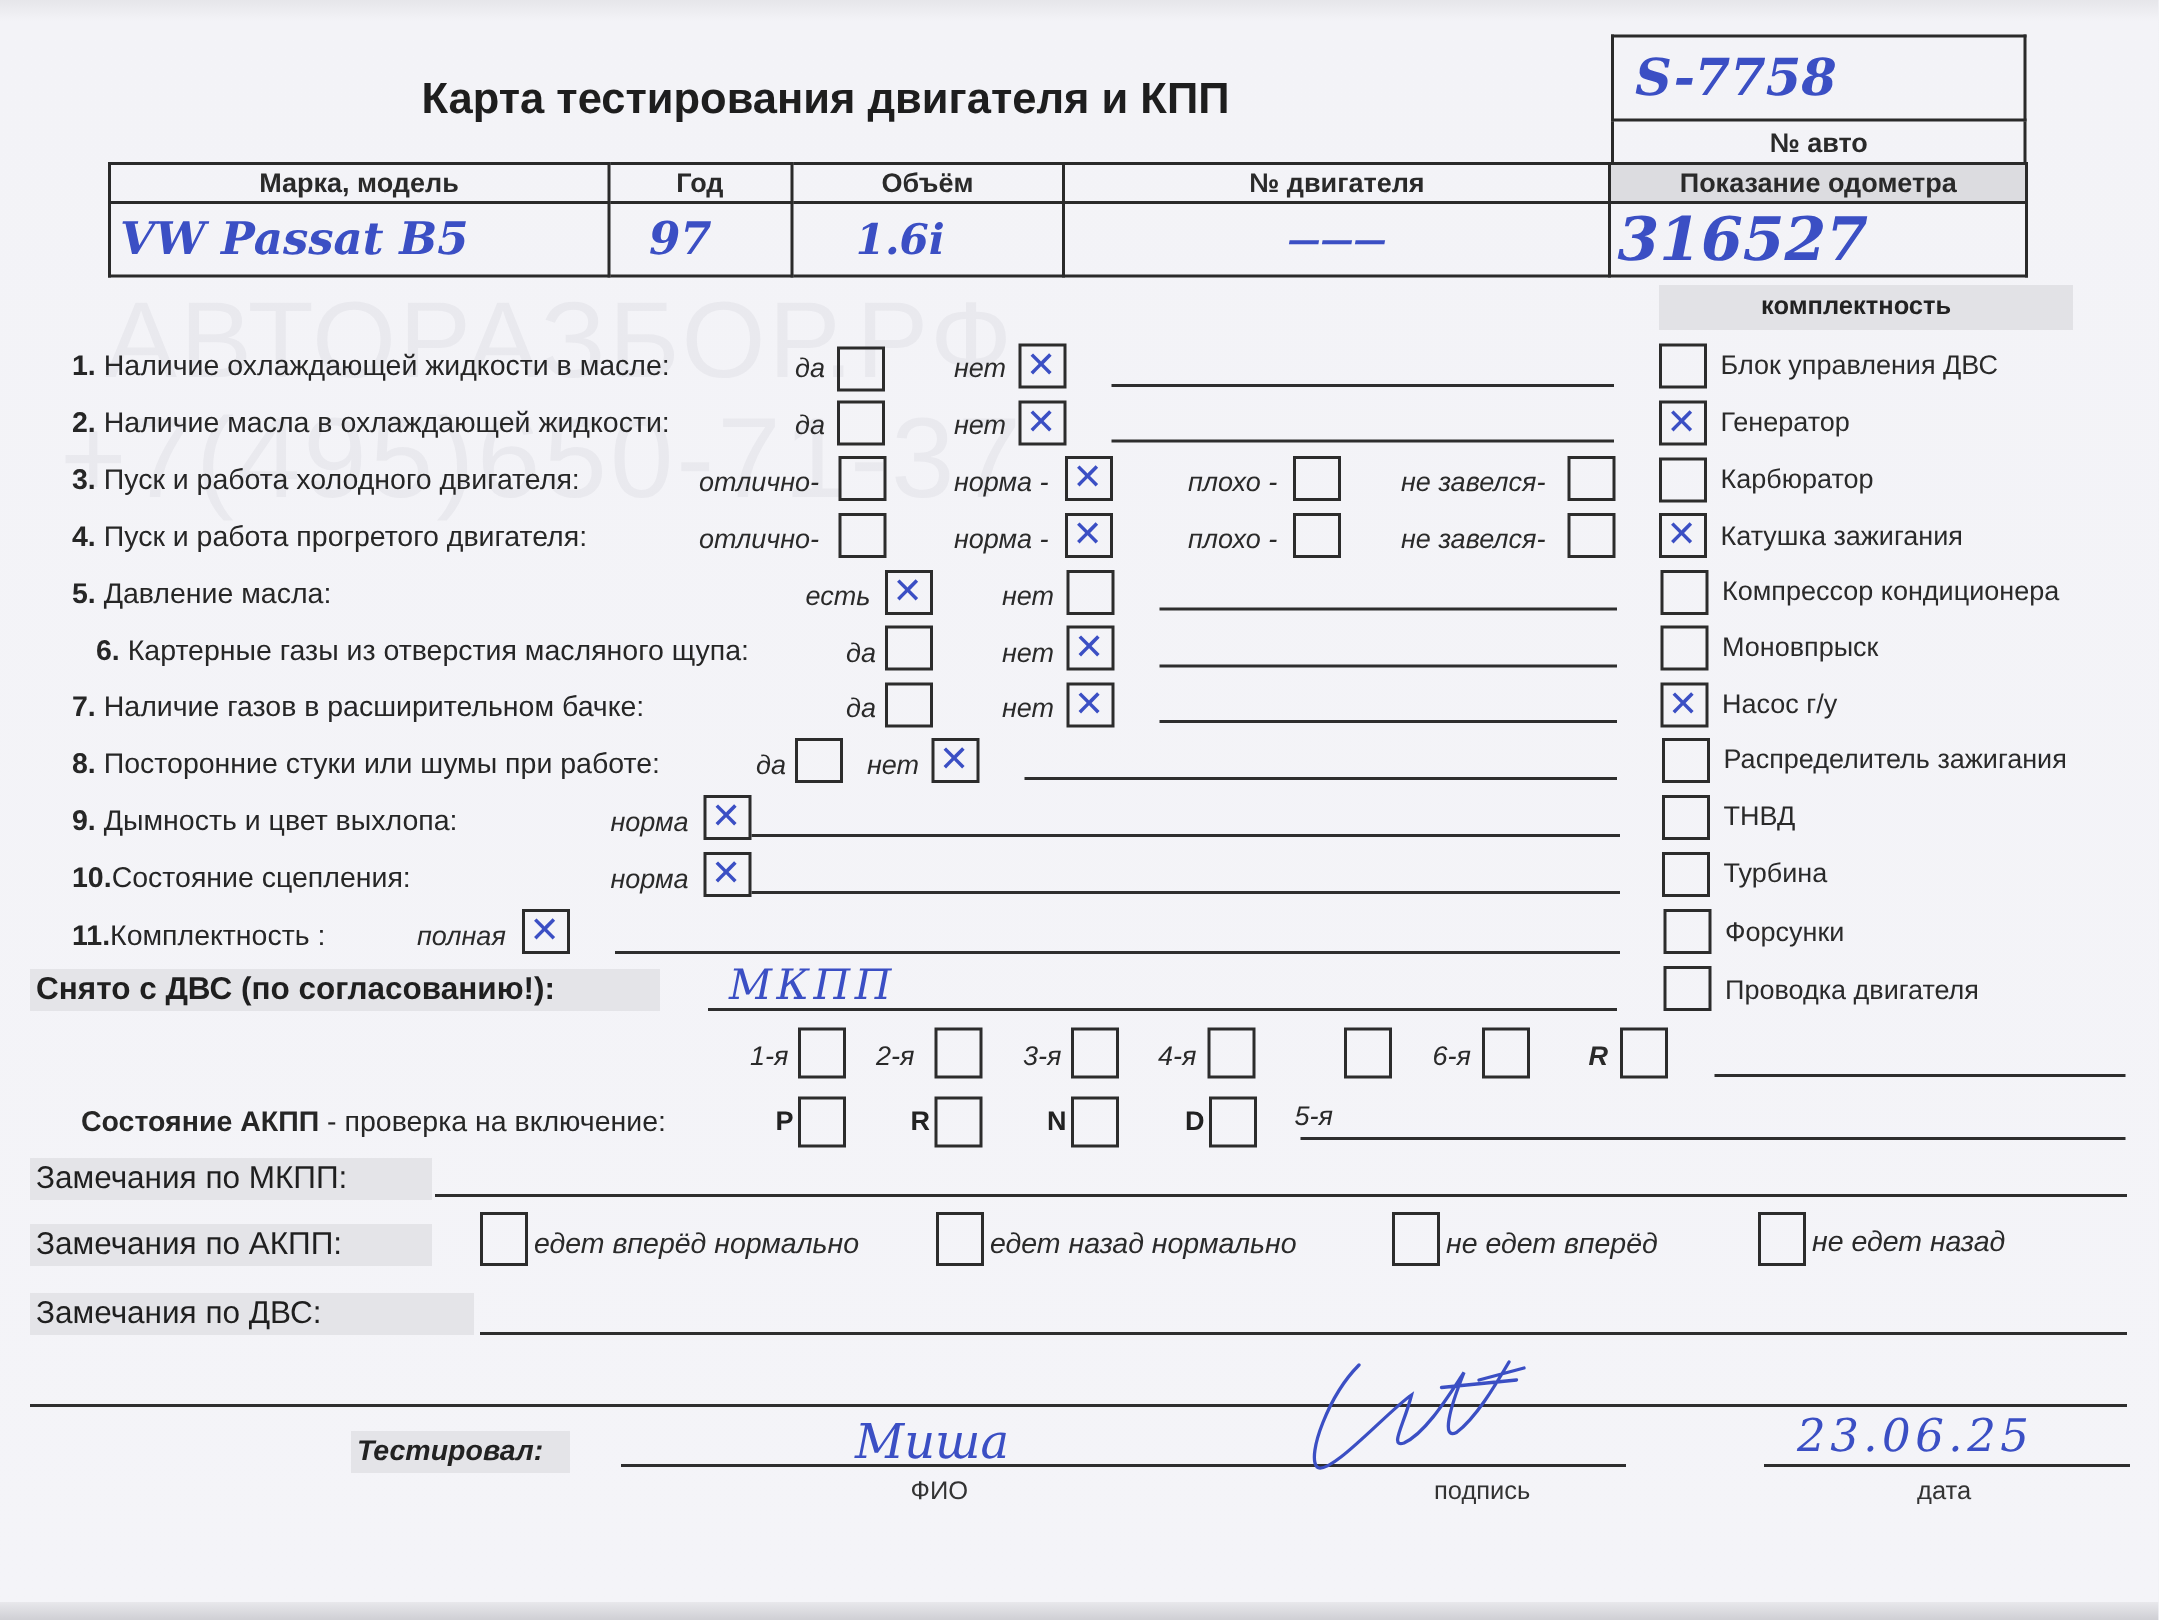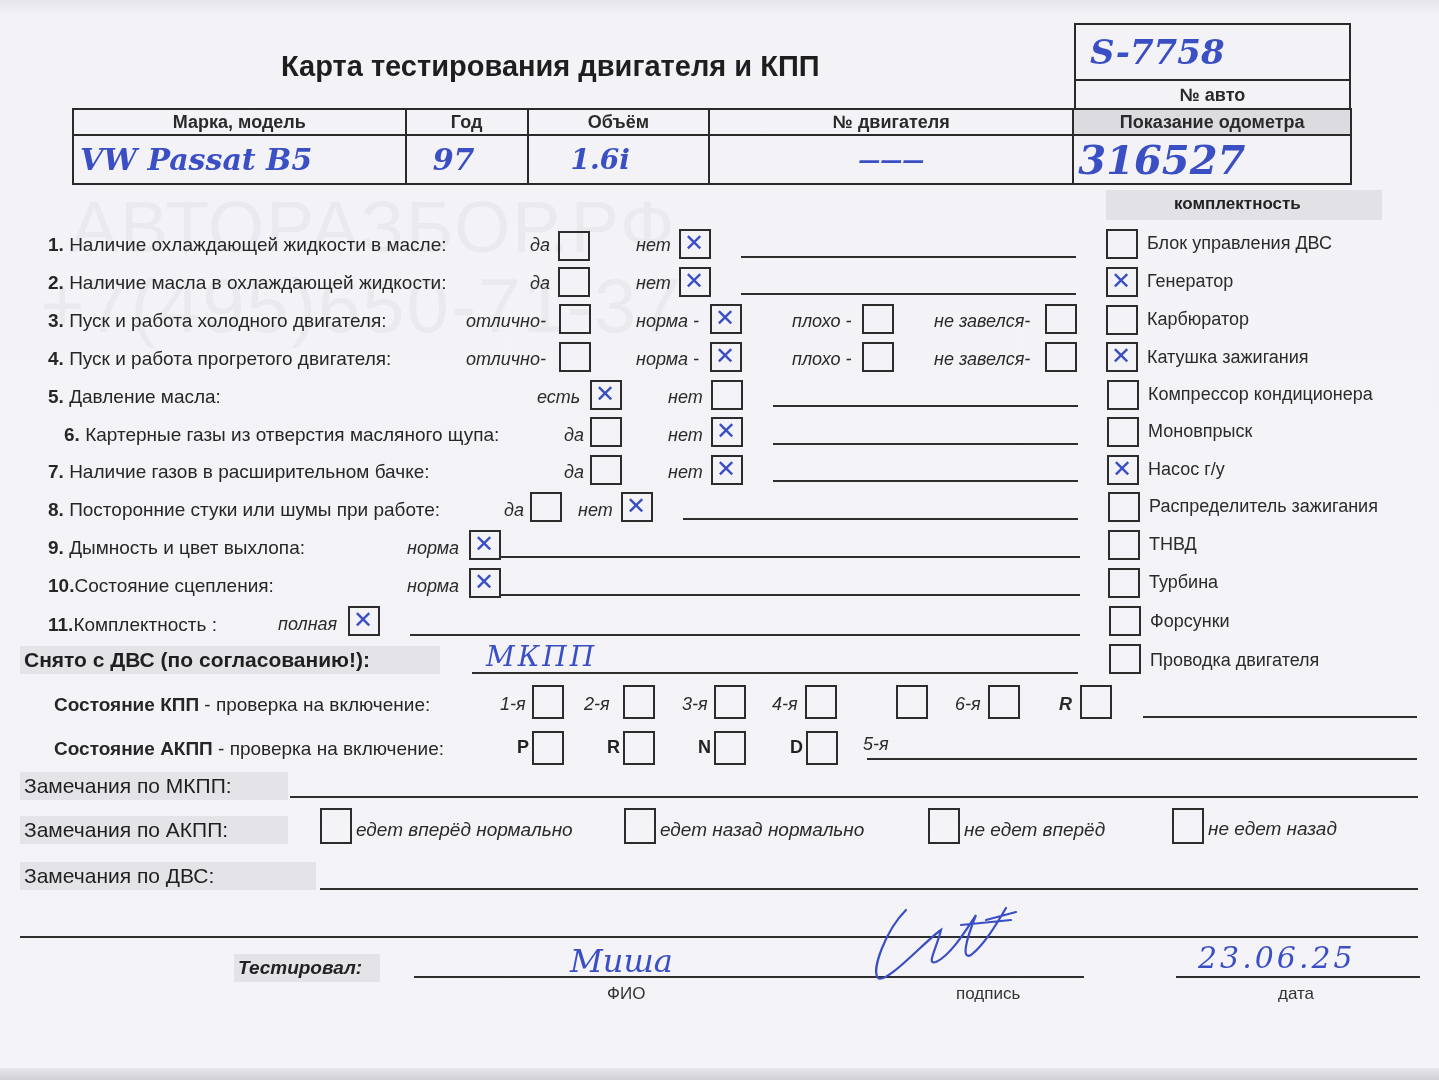--- a/index.html
+++ b/index.html
@@ -207,21 +207,20 @@
   <div class="box" style="left:1109px; top:606px;"></div>
   <div class="abs kc-label" style="left:1150px; top:611px;">Форсунки</div>
 
   <div class="box" style="left:1109px; top:644px;"></div>
   <div class="abs kc-label" style="left:1150px; top:650px;">Проводка двигателя</div>
 
   <div class="abs sect shaded" style="left:20px; top:646px; width:420px; font-weight:bold;">Снято с ДВС (по согласованию!):</div>
   <div class="abs hand" style="left:486px; top:640px; font-size:28px; letter-spacing:3px;">МКПП</div>
   <div class="line" style="left:472px; top:672px; width:606px;"></div>
 
-  <div class="abs lbl" style="left:54px; top:694px;"><b>Состояние КПП</b><span> - проверка на включение:</span></div>
   <div class="abs opt" style="left:500px; top:694px;">1-я</div>
   <div class="box tall" style="left:532px; top:685px;"></div>
   <div class="abs opt" style="left:584px; top:694px;">2-я</div>
   <div class="box tall" style="left:623px; top:685px;"></div>
   <div class="abs opt" style="left:682px; top:694px;">3-я</div>
   <div class="box tall" style="left:714px; top:685px;"></div>
   <div class="abs opt" style="left:772px; top:694px;">4-я</div>
   <div class="box tall" style="left:805px; top:685px;"></div>
   <div class="abs opt" style="left:863px; top:694px;margin-top:40px;">5-я</div>
   <div class="box tall" style="left:896px; top:685px;"></div>

